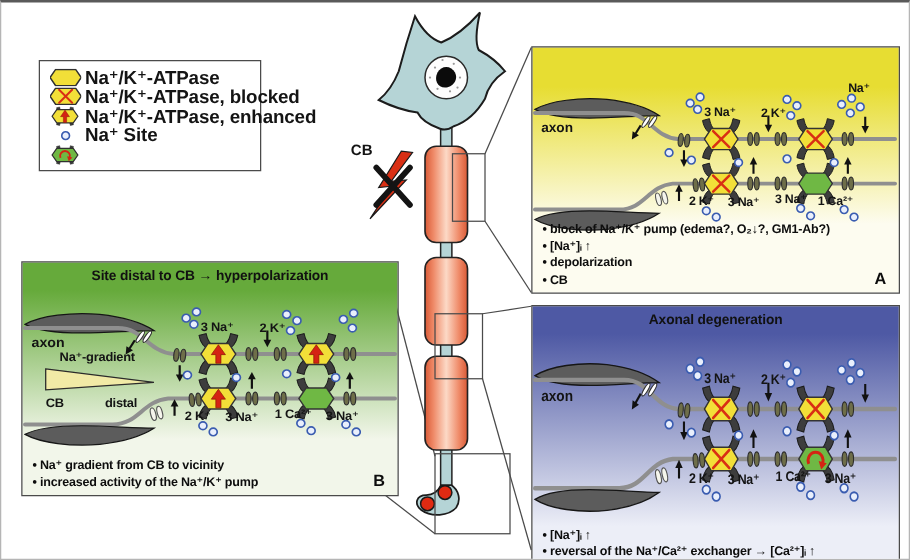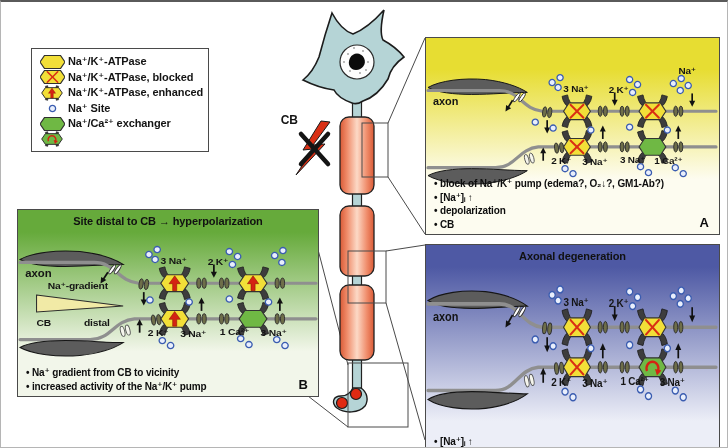--- a/index.html
+++ b/index.html
@@ -7,21 +7,21 @@
     border-top:2px solid #5a5a5a;border-left:1px solid #b5b5b5;border-right:1px solid #b5b5b5;border-bottom:1px solid #b5b5b5;
     box-sizing:border-box;overflow:hidden;
     font-family:"Liberation Sans","DejaVu Sans",sans-serif;}
   svg{display:block}
   #scene{position:absolute;left:0;top:0;z-index:1;}
   
   #legend{position:absolute;left:30px;top:46px;width:178px;z-index:2;background:#fff;
     border:1.5px solid #4a4a4a;padding:5px 4px 4px 4px;box-sizing:border-box;}
   .legend-row{display:flex;align-items:center;height:15.5px;}
   .legend-ico{width:32px;display:flex;justify-content:center;align-items:center;flex:0 0 32px;}
-  .legend-lbl{font-size:11px;font-weight:bold;color:#141414;letter-spacing:-0.1px;white-space:nowrap;}
+  .legend-lbl{font-size:15px;font-weight:bold;color:#141414;letter-spacing:-0.1px;white-space:nowrap;}
   
   .panel{position:absolute;z-index:2;border:1px solid #4a4a4a;box-sizing:border-box;}
   #panel-a{left:424px;top:35px;width:295px;height:198px;
     background:linear-gradient(180deg,var(--panel-a-top) 0%,var(--panel-a-top) 16%,var(--panel-a-bottom) 72%);}
   #panel-b{left:16px;top:207px;width:302px;height:188px;
     background:linear-gradient(180deg,var(--panel-b-top) 0%,var(--panel-b-top) 12%,var(--panel-b-bottom) 76%);}
   #panel-c{left:424px;top:242px;width:295px;height:222px;
     background:linear-gradient(180deg,var(--panel-c-top) 0%,var(--panel-c-top) 10%,var(--panel-c-bottom) 80%);}
   .panel-title{position:absolute;top:5px;left:0;width:100%;text-align:center;
     font-size:11px;font-weight:bold;color:#111;letter-spacing:-0.1px;}
@@ -188,28 +188,20 @@
     <div class="legend-row">
       <span class="legend-ico">
         <svg width="11" height="11" viewBox="-5.5 -5.5 11 11">
             <use href="#ion" class="ion"></use>
           </svg>
         </span>
       <span class="legend-lbl">Na⁺ Site</span>
     </div>
     <div class="legend-row">
       <span class="legend-ico">
-        <svg width="25" height="14" viewBox="-12.5 -7 25 14">
-            <use href="#hexagon" class="hex-g"></use>
-          </svg>
-        </span>
-      <span class="legend-lbl">Na⁺/Ca²⁺ exchanger</span>
-    </div>
-    <div class="legend-row">
-      <span class="legend-ico">
         <svg width="28" height="16" viewBox="-17 -9.5 34 19">
             <use href="#pump-base" transform="scale(0.55)" style="color:var(--exchanger-green)"></use>
             <use href="#hexagon" class="hex-g"></use>
             <use href="#mark-rev" transform="scale(0.8)"></use>
           </svg>
         </span>
     </div>
   </div>
 
   <div id="panel-a" class="panel">
@@ -435,18 +427,19 @@
       <text x="7" y="68" class="axon-lbl">axon</text>
       <text x="151" y="55" text-anchor="middle" class="ptxt">3 Na⁺</text>
       <text x="194" y="56" text-anchor="middle" class="ptxt">2 K⁺</text>
       <text x="136" y="127" text-anchor="middle" class="ptxt">2 K⁺</text>
       <text x="170" y="128" text-anchor="middle" class="ptxt">3 Na⁺</text>
       <text x="210" y="126" text-anchor="middle" class="ptxt">1 Ca²⁺</text>
       <text x="248" y="127" text-anchor="middle" class="ptxt">3 Na⁺</text>
     </svg>
     <ul class="bullets">
       <li>[Na⁺]ᵢ ↑</li>
+      <li>reversal of the Na⁺/Ca²⁺ exchanger → [Ca²⁺]ᵢ ↑</li>
       <li>axonal degeneration</li>
     </ul>
     <div class="panel-letter">C</div>
   </div>
 
 </div>
 
 </body></html>

